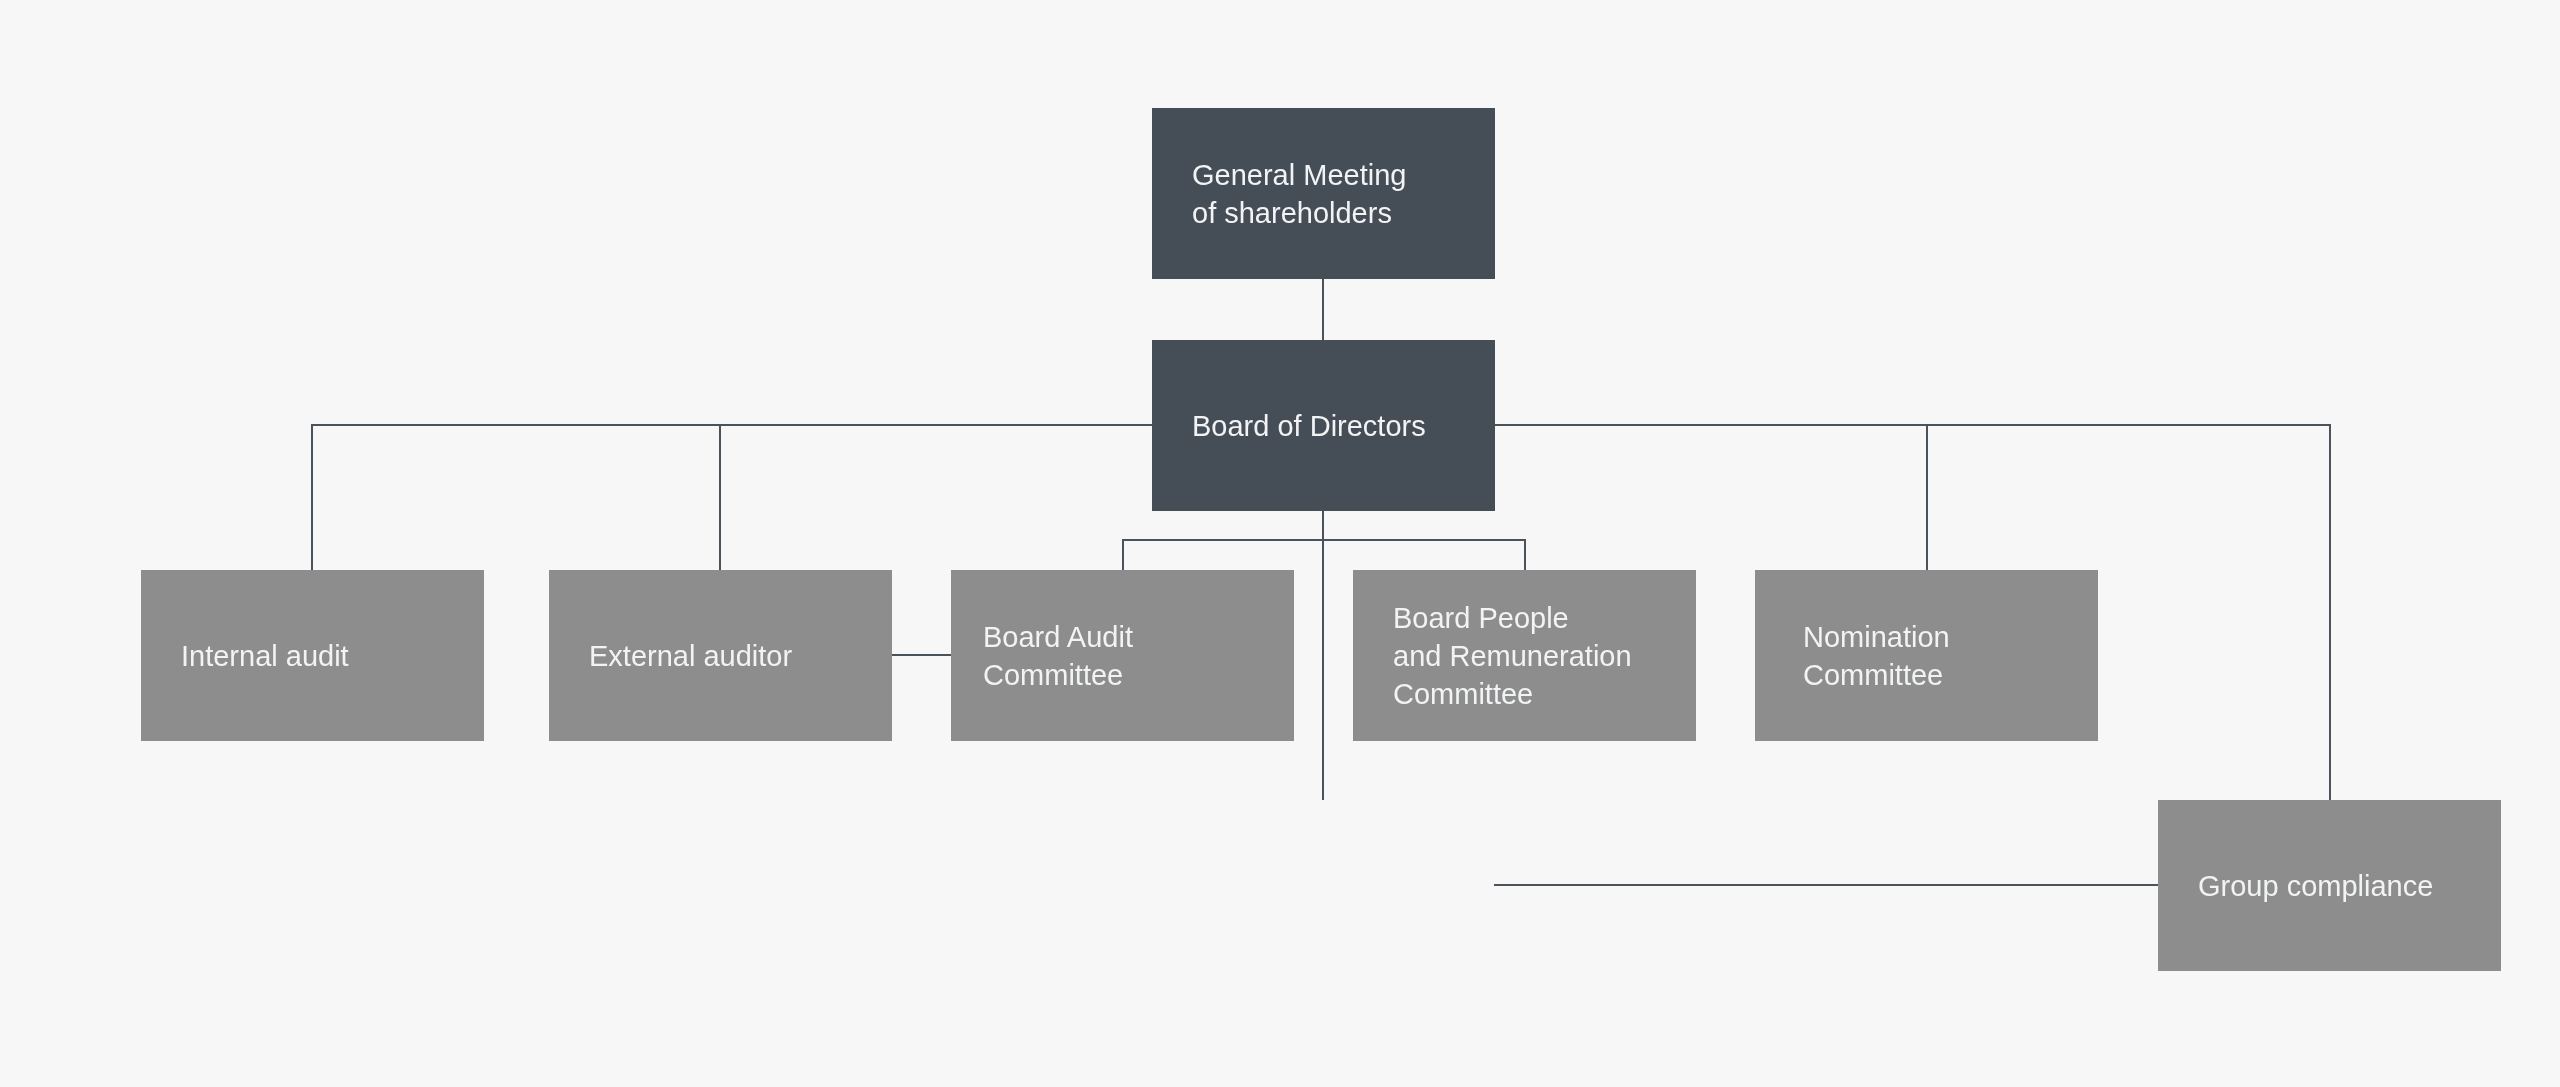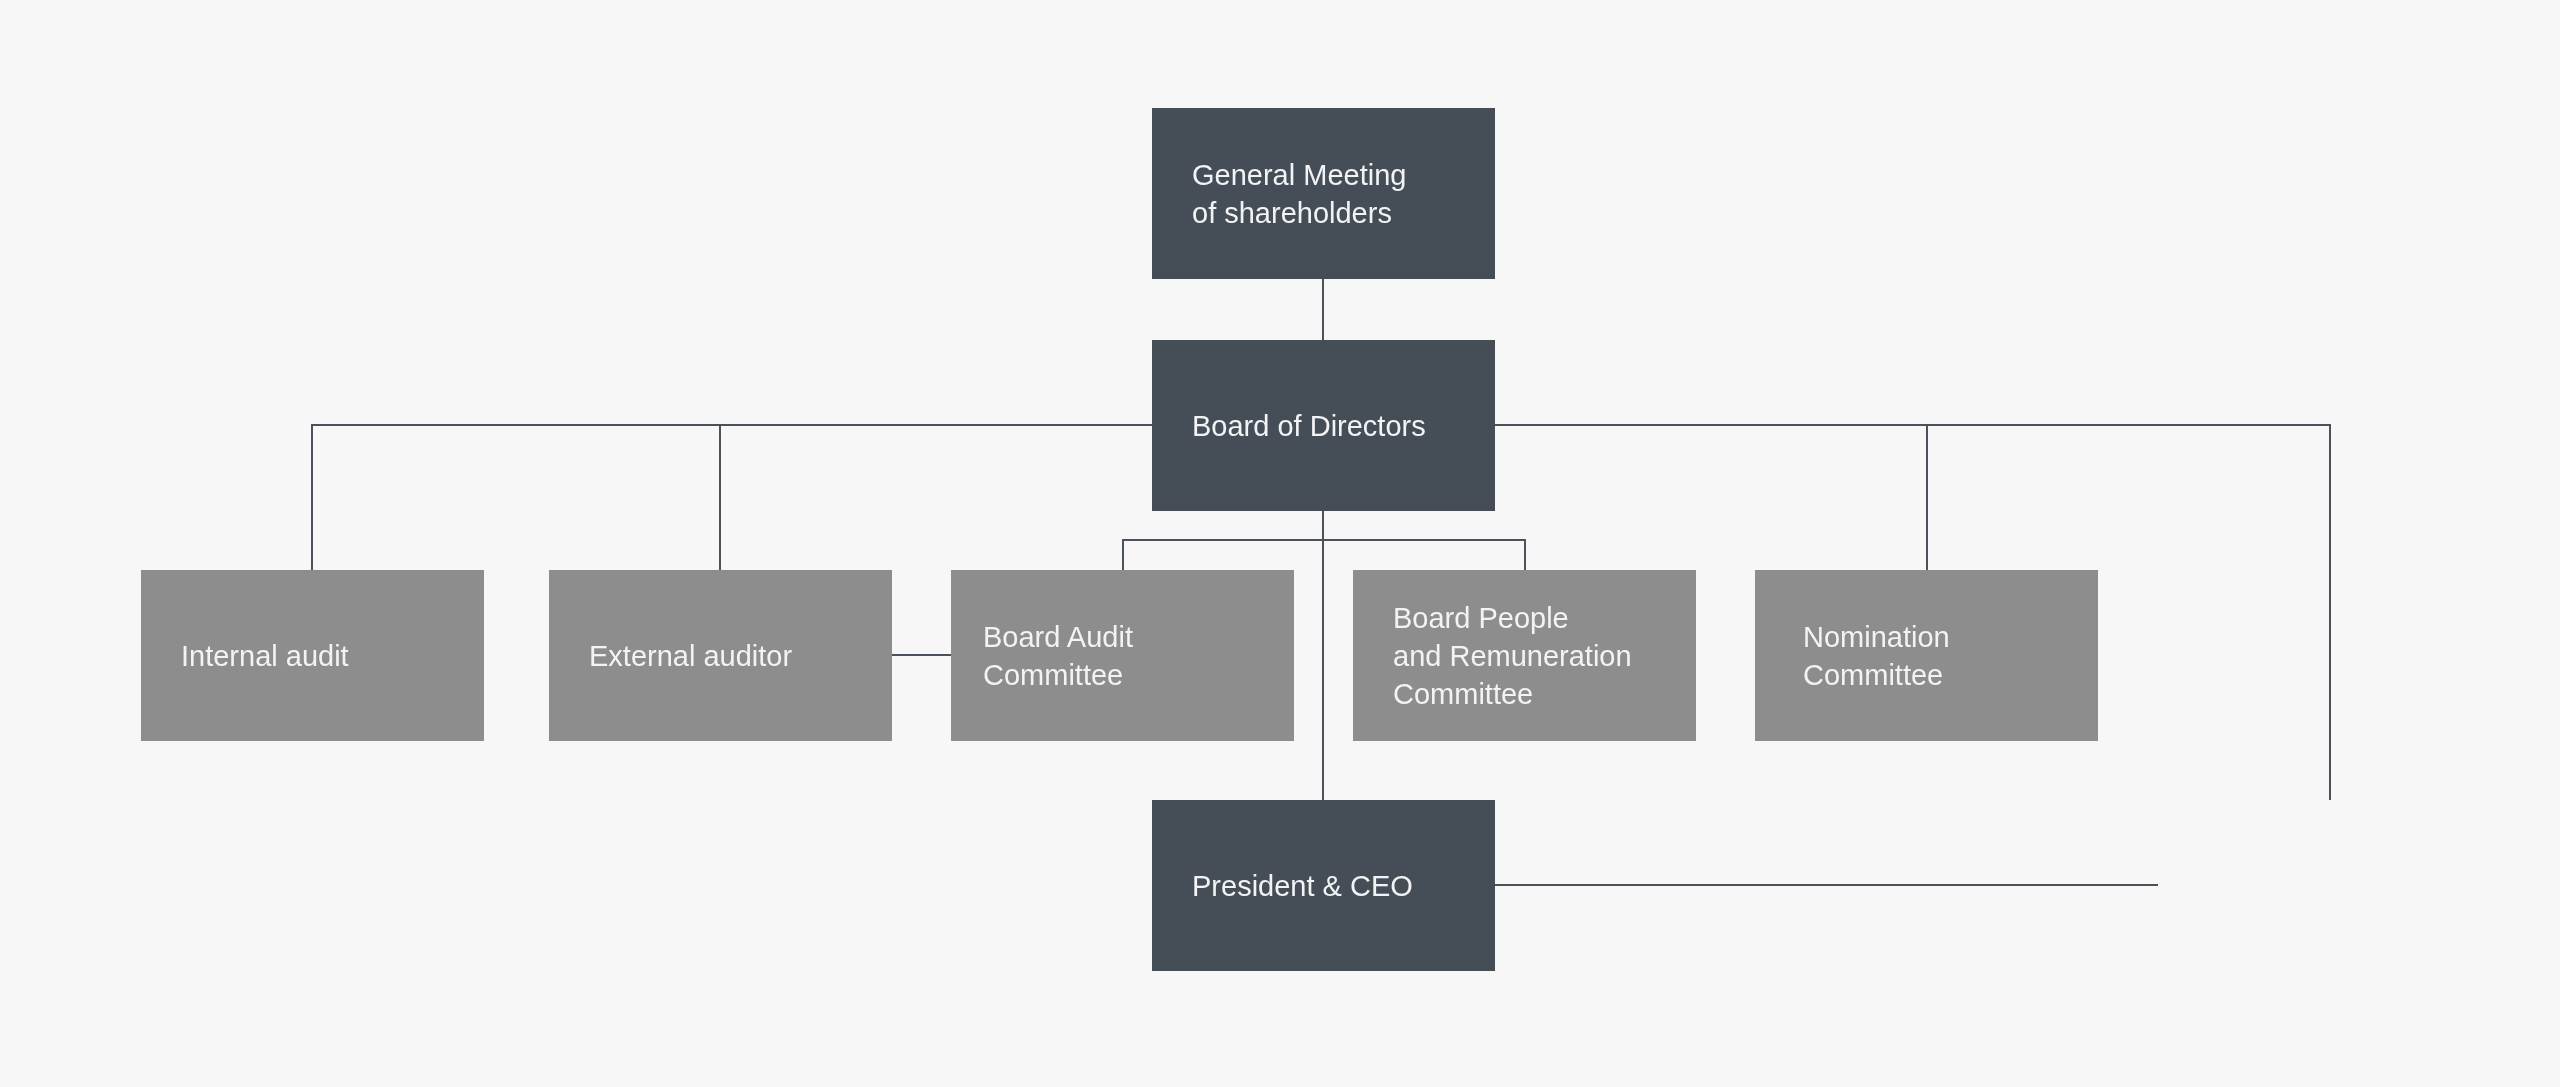--- a/index.html
+++ b/index.html
@@ -83,16 +83,16 @@
   <div class="node gray" style="left:911px; top:570px;padding-left:32px;">Board Audit
 Committee</div>
 
   <div class="node gray" style="left:1313px; top:570px;">Board People
 and Remuneration
 Committee</div>
 
   <div class="node gray" style="left:1715px; top:570px;padding-left:48px;">Nomination
 Committee</div>
 
-  <div class="node dark" style="left:1112px; top:800px;">President &amp; CEO</div>
 
+  <div class="node gray" style="left:2118px; top:800px;">Group compliance</div>
 
 </div>
 
 </body></html>

